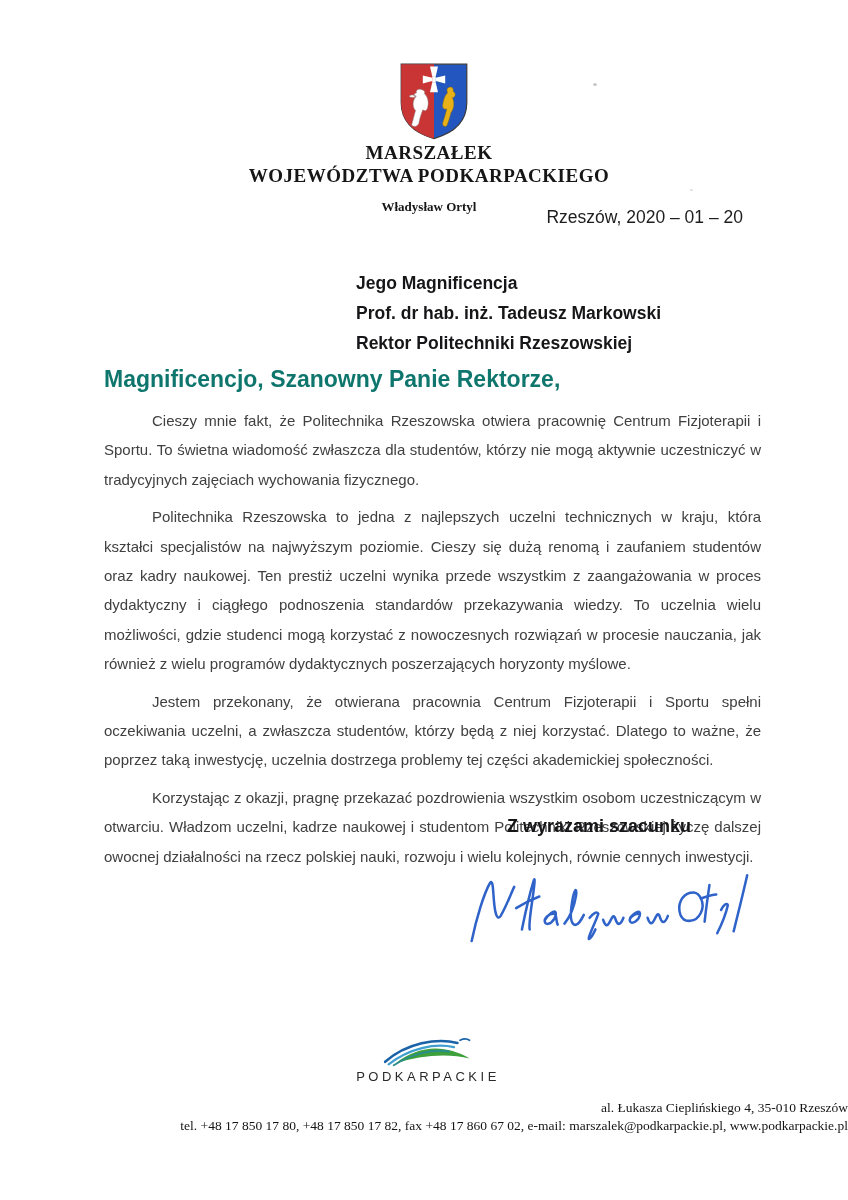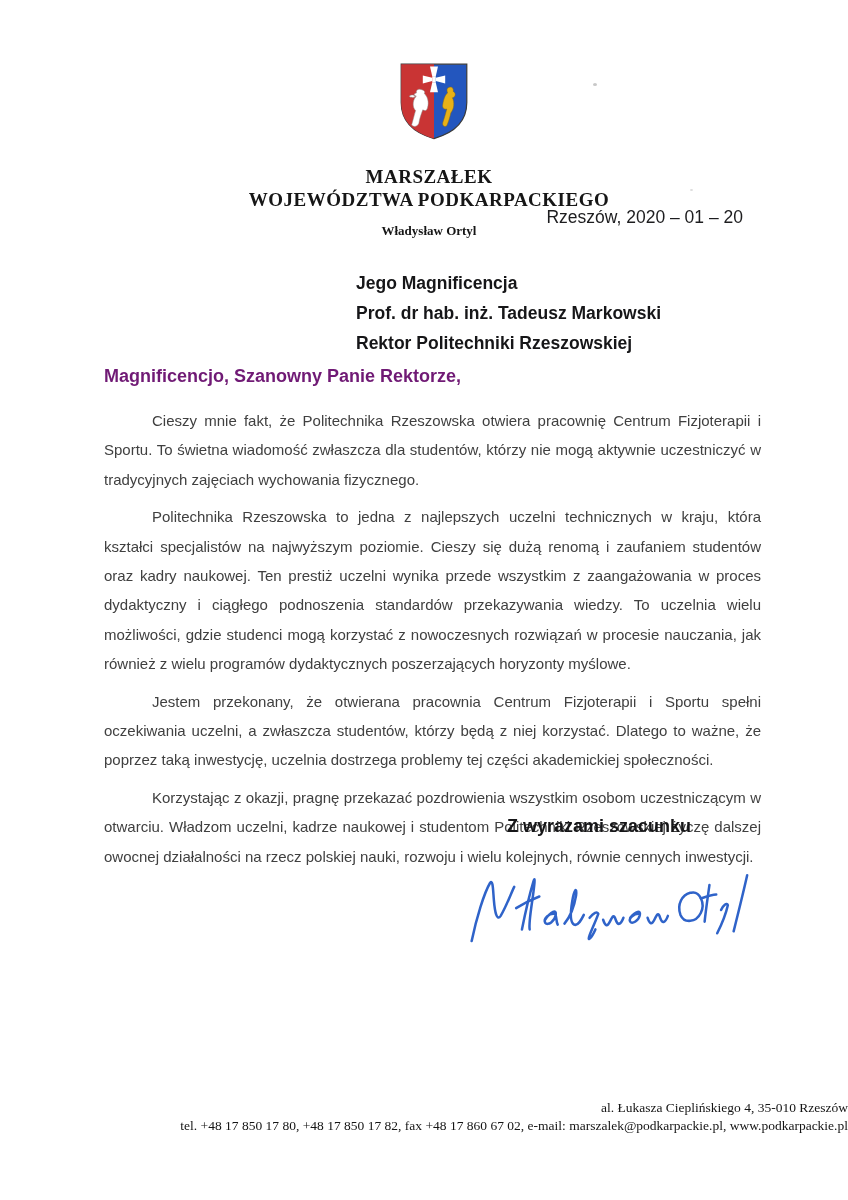--- a/index.html
+++ b/index.html
@@ -7,37 +7,37 @@
   .page {
     position:relative; width:848px; height:1200px; margin:0 auto;
     background:#ffffff; overflow:hidden;
     font-family:"Liberation Sans", sans-serif; color:#1d1d1f;
   }
   
   .crest { position:absolute; left:394px; top:61px; width:80px; height:80px; }
   .letterhead {
     position:absolute; left:429px; top:142px; transform:translateX(-50%);
     text-align:center; font-family:"Liberation Serif", serif; font-weight:bold;
-    color:#161616; white-space:nowrap;margin-top:24px;
+    color:#161616; white-space:nowrap;
   }
   .lh-line1 { font-size:19px; letter-spacing:0.5px; }
   .lh-line2 { font-size:19px; letter-spacing:0.5px; margin-top:1px; }
   .lh-name  { font-size:13px; margin-top:12px; }
   .dateline {
     position:absolute; right:105px; top:207px;
     font-size:17.5px; color:#1d1d1f;
   }
   
   .recipient {
     position:absolute; left:356px; top:268px;
     font-size:17.5px; font-weight:bold; line-height:30px; color:#161618;
   }
   .salutation {
     position:absolute; left:104px; top:366px;
-    font-size:18px; font-weight:bold; color:#701a75;
+    font-size:23px; font-weight:bold; color:#0f766e;
   }
   
   .body-text { position:absolute; left:104px; top:406px; width:657px; }
   .body-text p {
     font-size:15px; line-height:29.4px; text-align:justify;
     text-indent:48px; margin-bottom:8px; color:#404040;
   }
   .closing {
     position:absolute; left:507px; top:816px;
     font-size:18px; font-weight:bold; color:#161618;
@@ -121,20 +121,30 @@
         <path d="M192,52 C194,58 196,60 199,54 C202,48 203,46 205,52 C207,58 210,58 213,50"></path>
         <path d="M236,26 C228,28 222,38 226,49 C230,58 242,57 247,47 C252,37 246,24 237,26"></path>
         <path d="M256,18 C254,32 252,46 251,56"></path>
         <path d="M247,32 C253,30 259,28 263,28"></path>
         <path d="M268,44 C270,39 274,36 275,39 C273,48 268,60 264,68"></path>
         <path d="M281,66 C286,46 291,26 295,8"></path>
       </g>
     </svg>
   </div>
 
+  <div class="footer-logo">
+    <svg viewBox="0 0 120 36" width="104" height="31" aria-hidden="true">
+      <path d="M22,32 C50,10 80,10 108,26 C84,20 50,22 22,32 Z" fill="#3da03a"></path>
+      <path d="M10,30 C35,8 70,2 94,8" fill="none" stroke="#1a63a8" stroke-width="3" stroke-linecap="round"></path>
+      <path d="M14,33 C38,14 68,8 90,13" fill="none" stroke="#3fa0d0" stroke-width="2.6" stroke-linecap="round"></path>
+      <path d="M20,34 C42,20 66,15 84,18" fill="none" stroke="#2a8c8c" stroke-width="2.2" stroke-linecap="round"></path>
+      <path d="M97,5 C101,3 105,3 108,5" fill="none" stroke="#1a63a8" stroke-width="2" stroke-linecap="round"></path>
+    </svg>
+    <div class="logo-text">PODKARPACKIE</div>
+  </div>
 
   <div class="footer-address">
     <div>al. Łukasza Cieplińskiego 4, 35-010 Rzeszów</div>
     <div>tel. +48 17 850 17 80, +48 17 850 17 82, fax +48 17 860 67 02, e-mail: marszalek@podkarpackie.pl, www.podkarpackie.pl</div>
   </div>
 
   <div class="speck speck1"></div>
   <div class="speck speck2"></div>
 </div>
 

